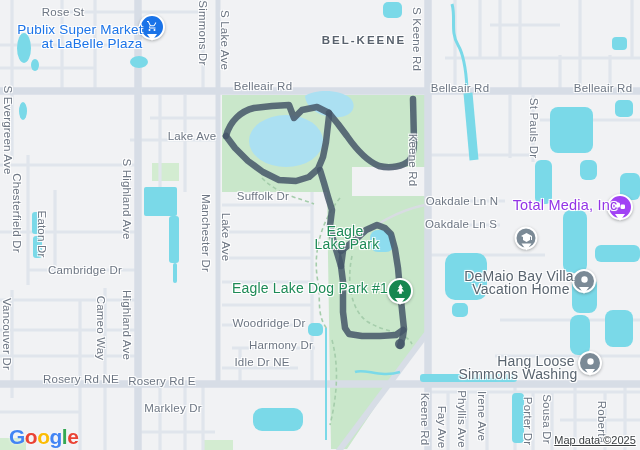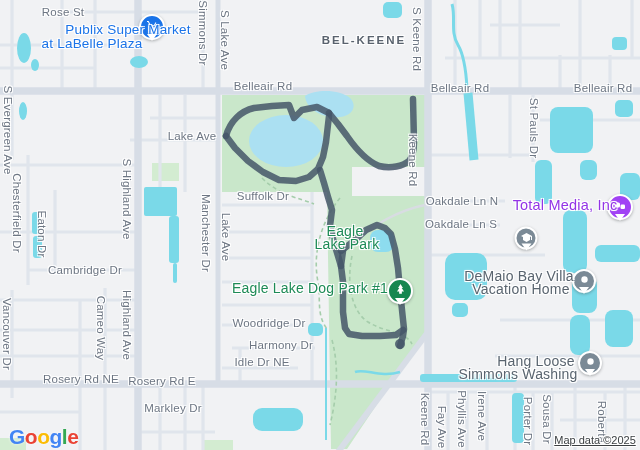--- a/index.html
+++ b/index.html
@@ -157,21 +157,21 @@
       <div class="marker" style="left: 400px; top: 291px; width: 22px; height: 22px; background: rgb(22, 135, 80);">
         <span><svg viewBox="0 0 24 24" width="13" height="13" fill="#fff">
             <path d="M12 2L7.5 9h2.3L5.5 15.5h4V20h5v-4.5h4L14.2 9h2.3L12 2z"></path>
           </svg></span>
         <span class="tail"></span>
       </div>
     </div>
 
   <div id="labels-layer">
       <span class="map-label road" style="left: 63px; top: 12px;">Rose St</span>
-      <span class="map-label poi-blue" style="left: 80px; top: 29px; margin-left: 48px;">Publix Super Market</span>
+      <span class="map-label poi-blue" style="left: 80px; top: 29px;">Publix Super Market</span>
       <span class="map-label poi-blue" style="left: 92px; top: 43px;">at LaBelle Plaza</span>
       <span class="map-label area" style="left: 360px; top: 40px;">BEL-KEENE</span>
       <span class="map-label road" style="left: 263px; top: 86px;">Belleair Rd</span>
       <span class="map-label road" style="left: 460px; top: 88px;">Belleair Rd</span>
       <span class="map-label road" style="left: 603px; top: 88px;">Belleair Rd</span>
       <span class="map-label road" style="left: 192px; top: 136px;">Lake Ave</span>
       <span class="map-label road" style="left: 263px; top: 196px;">Suffolk Dr</span>
       <span class="map-label poi-green" style="left: 345px; top: 231px;">Eagle</span>
       <span class="map-label poi-green" style="left: 347px; top: 244px;">Lake Park</span>
       <span class="map-label poi-green" style="left: 310px; top: 281px; margin-top: 7px;">Eagle Lake Dog Park #1</span>

